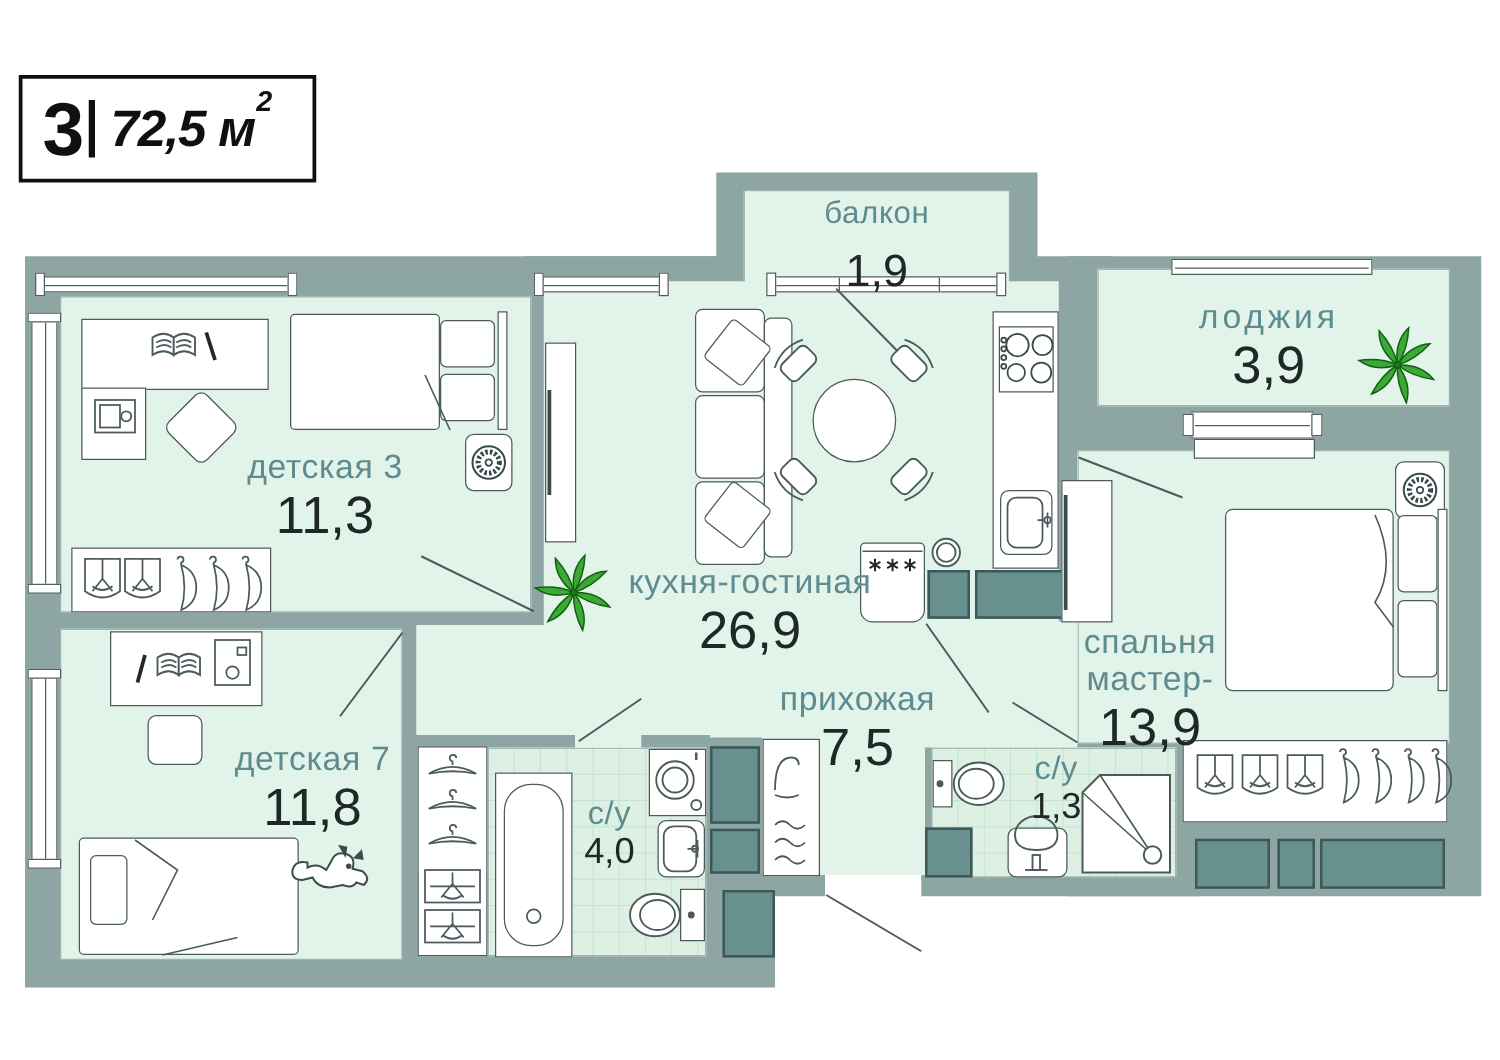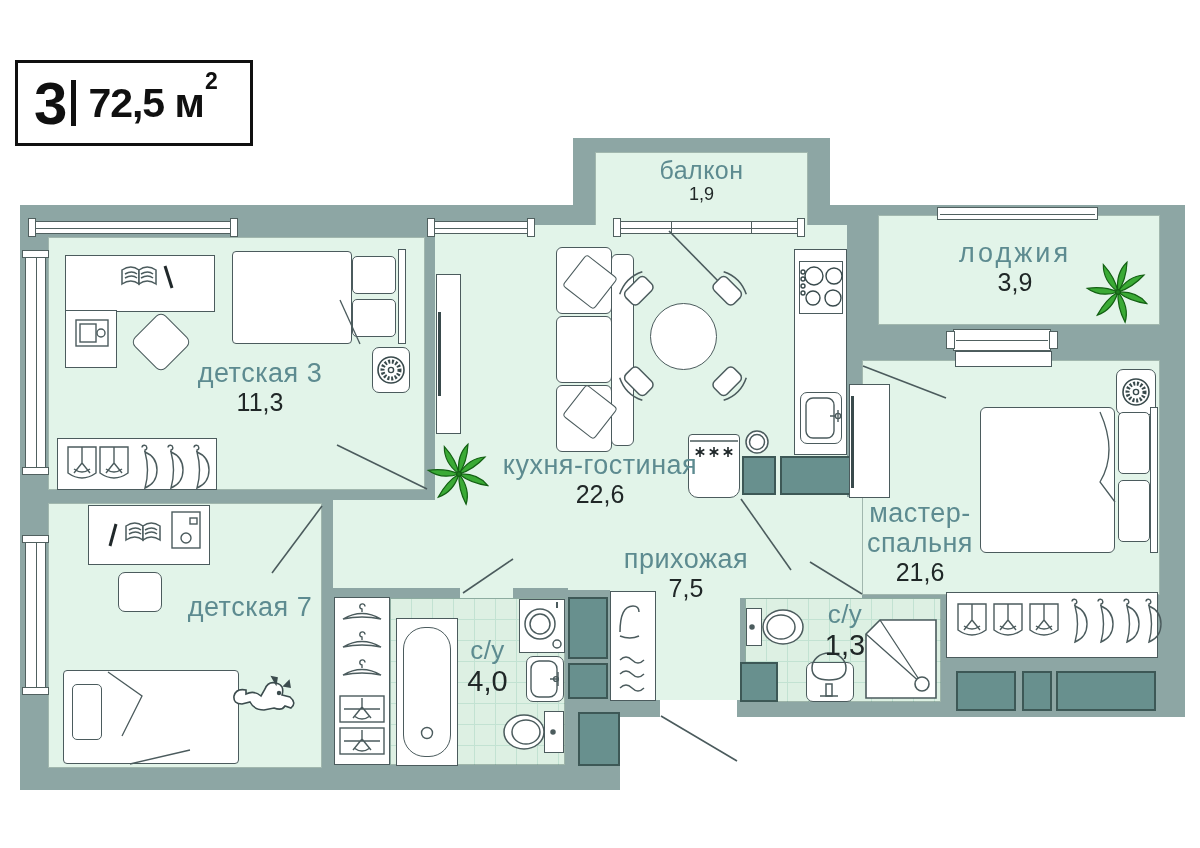--- a/index.html
+++ b/index.html
@@ -27,32 +27,32 @@
   .dk{position:absolute;background:var(--dark-unit);border:2px solid #3d5856;box-sizing:border-box;}
   
   .winh,.winv{position:absolute;background:#fff;border:1px solid #50605f;box-sizing:border-box;}
   .winh::before{content:"";position:absolute;left:50%;top:0;width:1px;height:100%;background:#50605f;display:none;}
   .winh .mid{position:absolute;left:2px;right:2px;top:50%;height:1px;background:#50605f;}
   .winv .mid{position:absolute;top:2px;bottom:2px;left:50%;width:1px;background:#50605f;}
   .cap{position:absolute;background:#fff;border:1px solid #50605f;box-sizing:border-box;}
   
   .room-label{position:absolute;text-align:center;pointer-events:none;}
   .lbl{color:var(--label-text);font-size:27px;letter-spacing:.5px;line-height:1.12;}
-  .num{color:var(--number-text);font-size:25px;line-height:1.15;}
+  .num{color:var(--number-text);font-size:42px;line-height:1.15;}
   .room-label.small .lbl{font-size:26px;}
   .room-label.small .num{font-size:29px;}
   .room-label.balc .lbl{font-size:25px;}
-  .room-label.balc .num{font-size:18px;}
+  .room-label.balc .num{font-size:36px;margin-top:12px;}
   
   #badge{position:absolute;left:15px;top:60px;width:238px;height:86px;background:#fff;
          border:3px solid #101010;box-sizing:border-box;display:flex;align-items:center;
          padding-left:16px;color:#101010;}
   #badge .n{font-size:60px;font-weight:800;letter-spacing:-2px;}
   #badge .div{width:5px;height:46px;background:#101010;margin:0 12px 0 6px;}
-  #badge .a{font-size:41px;font-weight:700;letter-spacing:-1px;}
+  #badge .a{font-size:41px;font-weight:700;letter-spacing:-1px;font-style:italic;}
   #badge .sup{font-size:23px;font-weight:700;vertical-align:top;position:relative;top:-12px;left:1px;}
   #overlay{position:absolute;left:0;top:0;pointer-events:none;}
   .tvline{position:absolute;background:#394a4c;}
 </style>
 </head>
 <body>
 
 <div id="stage">
 
   <div class="wall" style="left:573px;top:138px;width:257px;height:95px"></div>
@@ -401,31 +401,32 @@
     <div class="num">3,9</div>
   </div>
 
   <div class="room-label" style="left:120px;top:358px;width:280px">
     <div class="lbl">детская 3</div>
     <div class="num">11,3</div>
   </div>
 
   <div class="room-label" style="left:455px;top:450px;width:290px">
     <div class="lbl">кухня-гостиная</div>
-    <div class="num">22,6</div>
+    <div class="num">26,9</div>
   </div>
 
   <div class="room-label" style="left:830px;top:498px;width:180px">
+    <div class="lbl">спальня</div>
     <div class="lbl">мастер-</div>
-    <div class="lbl">спальня</div>
-    <div class="num">21,6</div>
+    <div class="num">13,9</div>
   </div>
 
   <div class="room-label" style="left:110px;top:592px;width:280px">
     <div class="lbl">детская 7</div>
+    <div class="num">11,8</div>
   </div>
 
   <div class="room-label" style="left:586px;top:544px;width:200px">
     <div class="lbl">прихожая</div>
     <div class="num">7,5</div>
   </div>
 
   <div class="room-label small" style="left:430px;top:636px;width:115px">
     <div class="lbl">с/у</div>
     <div class="num">4,0</div>

